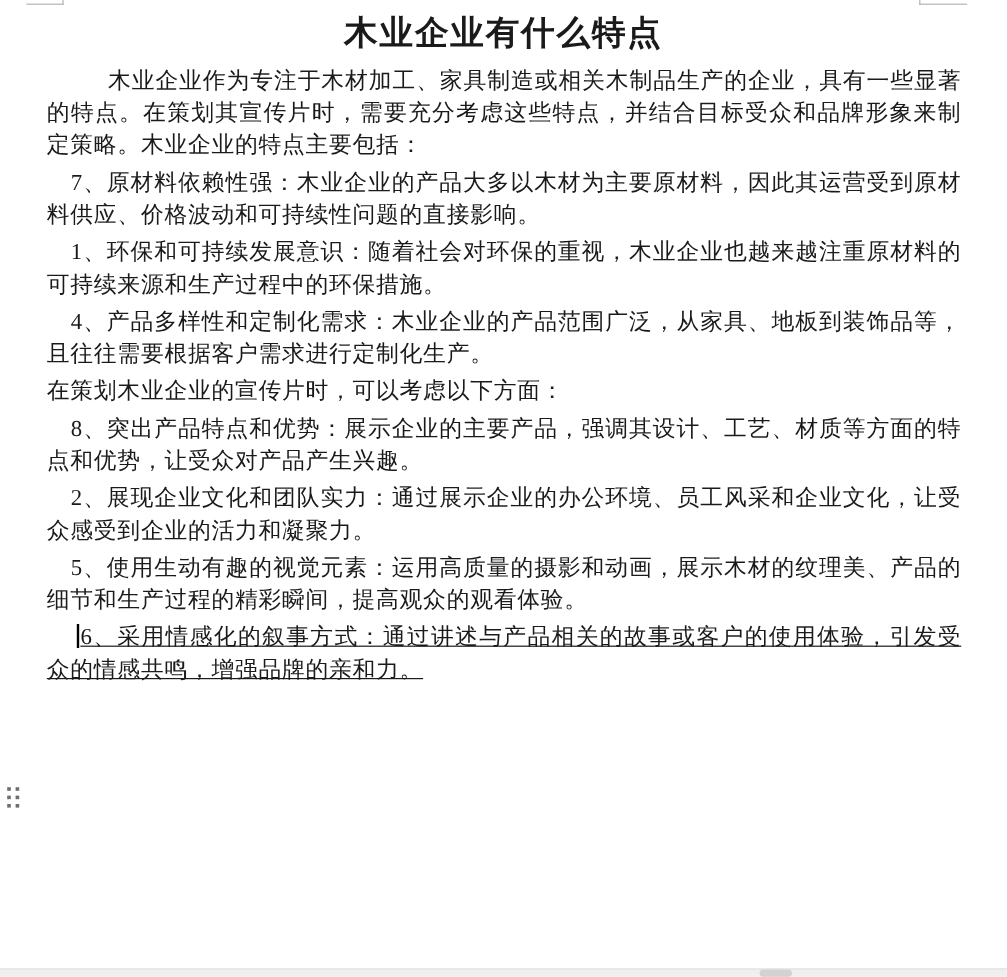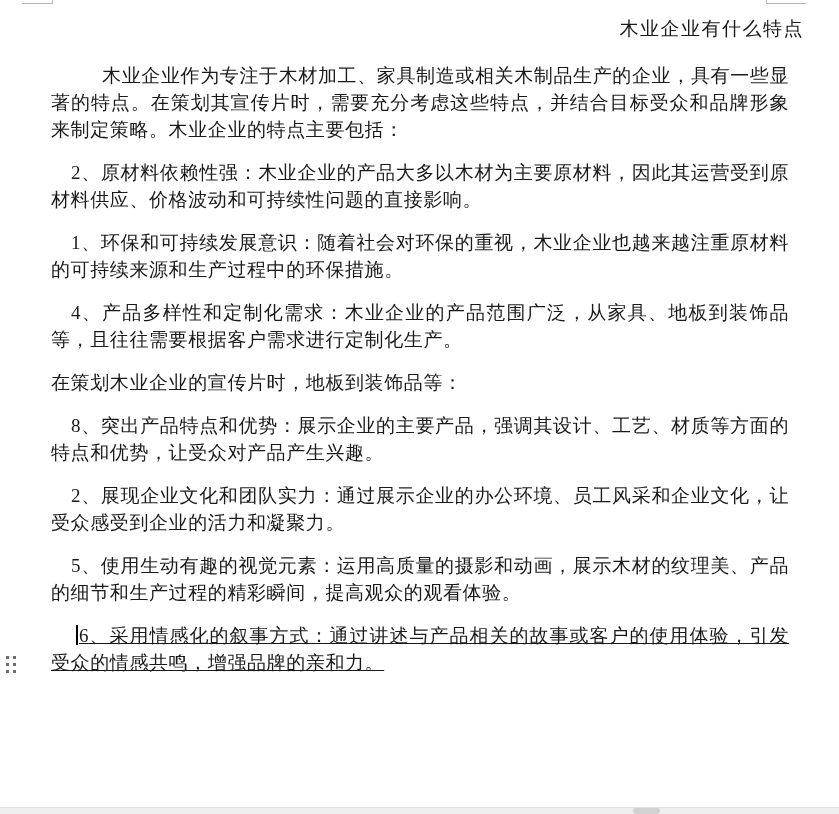--- a/index.html
+++ b/index.html
@@ -3,29 +3,29 @@
 <meta charset="utf-8">
 <style>
   html,body{margin:0;padding:0;}
   body{
     width:839px;height:814px;background:#ffffff;overflow:hidden;position:relative;
     font-family:"Liberation Serif","DejaVu Serif",serif;color:#1a1a1a;
   }
   
   .doc-canvas{position:absolute;left:0;top:0;width:839px;height:814px;}
   .doc-title{
-    margin:12px 35px 8px 35px;text-align:right;
-    font-size:19px;letter-spacing:1.5px;font-weight:400;line-height:34px;
+    margin:12px 35px 8px 35px;text-align:center;
+    font-size:28px;letter-spacing:1.5px;font-weight:700;line-height:34px;
   }
   .doc-body{
     margin:0 34px 0 35px;width:770px;
     font-size:19px;line-height:27px;letter-spacing:0.6px;
     text-align:justify;text-justify:inter-ideograph;
   }
-  .doc-body p{margin:16px;}
+  .doc-body p{margin:4px;}
   .p-first{text-indent:51px;}
   .p-list{text-indent:20px;}
   .p-list-caret{text-indent:25px;text-decoration:underline;}
   .p-flush{text-indent:0;}
   
   .caret{
     display:inline-block;width:2px;height:20px;background:#000000;
     vertical-align:-3px;margin-right:1px;
   }
   
@@ -58,24 +58,24 @@
 
   <span class="crop crop-tl-h"></span>
   <span class="crop crop-tl-v"></span>
   <span class="crop crop-tr-h"></span>
   <span class="crop crop-tr-v"></span>
 
   <h1 class="doc-title">木业企业有什么特点</h1>
 
   <div class="doc-body">
     <p class="p-first">木业企业作为专注于木材加工、家具制造或相关木制品生产的企业，具有一些显著的特点。在策划其宣传片时，需要充分考虑这些特点，并结合目标受众和品牌形象来制定策略。木业企业的特点主要包括：</p>
-    <p class="p-list">2、原材料依赖性强：木业企业的产品大多以木材为主要原材料，因此其运营受到原材料供应、价格波动和可持续性问题的直接影响。</p>
+    <p class="p-list">7、原材料依赖性强：木业企业的产品大多以木材为主要原材料，因此其运营受到原材料供应、价格波动和可持续性问题的直接影响。</p>
     <p class="p-list">1、环保和可持续发展意识：随着社会对环保的重视，木业企业也越来越注重原材料的可持续来源和生产过程中的环保措施。</p>
     <p class="p-list">4、产品多样性和定制化需求：木业企业的产品范围广泛，从家具、地板到装饰品等，且往往需要根据客户需求进行定制化生产。</p>
-    <p class="p-flush">在策划木业企业的宣传片时，地板到装饰品等：</p>
+    <p class="p-flush">在策划木业企业的宣传片时，可以考虑以下方面：</p>
     <p class="p-list">8、突出产品特点和优势：展示企业的主要产品，强调其设计、工艺、材质等方面的特点和优势，让受众对产品产生兴趣。</p>
     <p class="p-list">2、展现企业文化和团队实力：通过展示企业的办公环境、员工风采和企业文化，让受众感受到企业的活力和凝聚力。</p>
     <p class="p-list">5、使用生动有趣的视觉元素：运用高质量的摄影和动画，展示木材的纹理美、产品的细节和生产过程的精彩瞬间，提高观众的观看体验。</p>
     <p class="p-list-caret"><span class="caret"></span><span>6、采用情感化的叙事方式：通过讲述与产品相关的故事或客户的使用体验，引发受众的情感共鸣，增强品牌的亲和力。</span></p>
   </div>
 
   <div class="drag-handle">
     <i></i>
       <i></i>
     <i></i>

